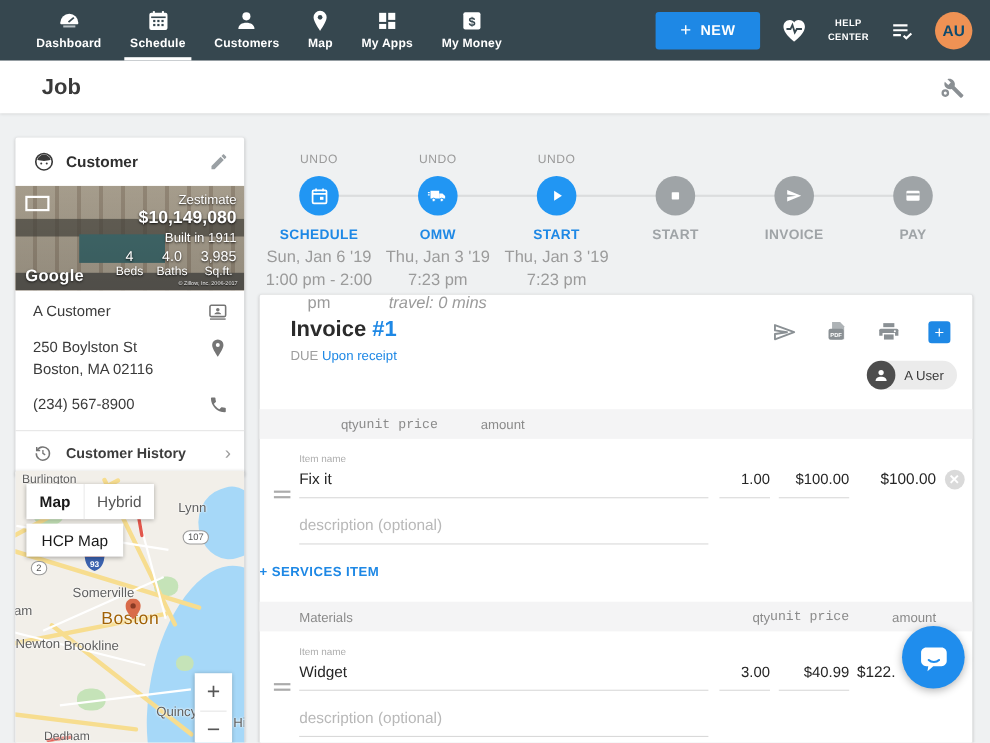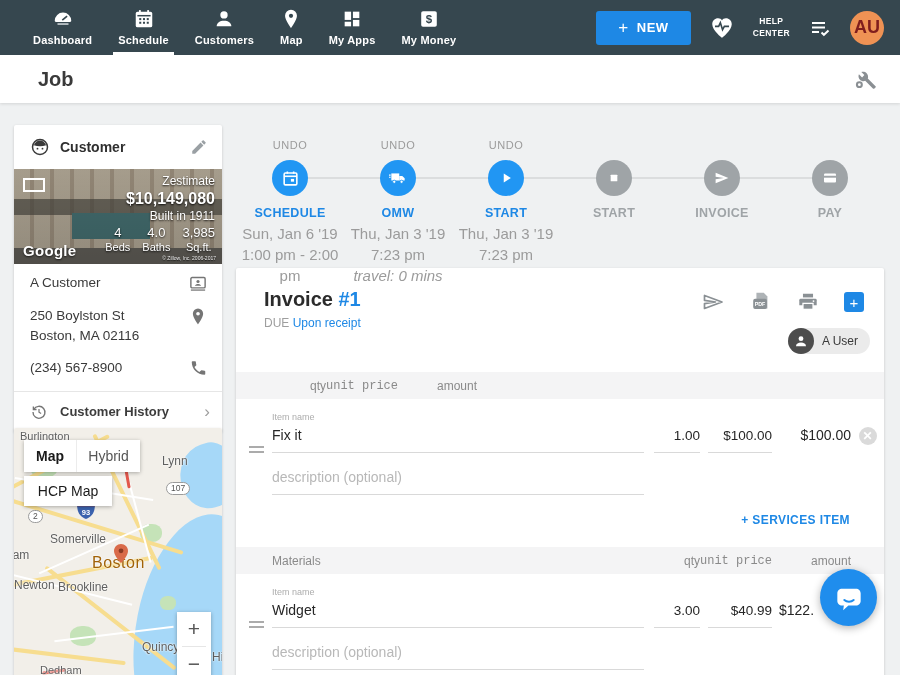--- a/index.html
+++ b/index.html
@@ -9,21 +9,21 @@
   
   .topnav { position:absolute; top:0; left:0; width:900px; height:55px; background:#36474F; display:flex; align-items:stretch; z-index:30; }
   .nav-left { display:flex; padding-left:20px; }
   .nav-item { position:relative; display:flex; flex-direction:column; align-items:center; justify-content:center; gap:4px; padding:6px 13px 8px; cursor:pointer; }
   .nav-item span { color:#fff; font-size:11px; font-weight:bold; letter-spacing:.2px; }
   .nav-item.active::after { content:''; position:absolute; left:8px; right:8px; bottom:0; height:3px; background:#fff; }
   .nav-right { margin-left:auto; display:flex; align-items:center; gap:18px; padding-right:16px; }
   .new-btn { display:flex; align-items:center; gap:8px; background:#1E88E5; color:#fff; border:none; border-radius:3px; height:34px; padding:0 22px; font-weight:bold; font-size:13px; letter-spacing:.5px; cursor:pointer; font-family:inherit; }
   .new-btn .plus { font-size:17px; font-weight:normal; }
   .help-center { color:#fff; font-size:8.5px; font-weight:bold; text-align:center; line-height:1.3; letter-spacing:.4px; cursor:pointer; }
-  .avatar { width:34px; height:34px; border-radius:50%; background:#EF9254; color:#7f1d1d; font-size:18px; font-weight:bold; display:flex; align-items:center; justify-content:center; cursor:pointer; }
+  .avatar { width:34px; height:34px; border-radius:50%; background:#EF9254; color:#0c4a6e; font-size:14px; font-weight:bold; display:flex; align-items:center; justify-content:center; cursor:pointer; }
 
   
   .jobbar { position:absolute; top:55px; left:0; width:900px; height:48px; background:#fff; box-shadow:0 1px 3px rgba(0,0,0,.12); display:flex; align-items:center; z-index:20; }
   .jobbar h1 { font-size:20px; font-weight:bold; color:#3A3A3A; margin-left:38px; }
   .jobbar .tools { margin-left:auto; margin-right:22px; cursor:pointer; }
 
   
   .card { background:#fff; border-radius:2px; box-shadow:0 1px 3px rgba(0,0,0,.18); }
 
   
@@ -127,21 +127,21 @@
   .name-in { width:372px; font-size:14px; color:#262626; padding:2px 0 9px; }
   .num-in { width:46px; margin-left:8px; font-size:13.5px; color:#262626; text-align:right; padding:2px 0 9px; }
   .unit-in { width:64px; }
   .amt { width:79px; text-align:right; font-size:14px; color:#262626; padding-bottom:10px; }
   .amt.left { text-align:left; padding-left:7px; }
   .x-col { width:33px; display:flex; justify-content:center; }
   .x-btn { width:18px; height:18px; border-radius:50%; background:#DADADA; color:#fff; font-size:12px; font-weight:bold; line-height:18px; text-align:center; cursor:pointer; margin-bottom:8px; }
   .desc-row { padding:14px 0 0 36px; }
   .desc-in { width:372px; font-size:14px; color:#262626; padding:2px 0 9px; }
   .desc-in::placeholder, .name-in::placeholder { color:#B8B8B8; opacity:1; }
-  .add-row { display:flex; justify-content:flex-end; padding:18px 34px 20px 0; }
+  .add-row { display:flex; padding:18px 34px 20px 0; }
   .add-link { font-size:12px; font-weight:bold; color:#1E88E5; letter-spacing:.4px; cursor:pointer; }
 
   
   .chat-fab { position:absolute; left:820px; top:569px; width:57px; height:57px; border-radius:50%; background:#1F8DED; box-shadow:0 2px 8px rgba(0,0,0,.3); display:flex; align-items:center; justify-content:center; cursor:pointer; z-index:40; }
 </style>
 </head>
 <body>
 
 <div class="topnav">
   <div class="nav-left">
@@ -336,21 +336,21 @@
 
     <div class="map-label" style="left:6px;top:2px;">Burlington</div>
     <div class="map-label" style="left:148px;top:26px;font-size:12px;">Lynn</div>
     <div class="pill" style="left:152px;top:54px;">107</div>
     <div class="pill" style="left:14px;top:82px;">2</div>
     <svg class="i93" style="left:62px;top:74px;" width="20" height="18" viewBox="0 0 20 18">
         <path d="M10 1C7 2.2 3.5 2.3 1 1.6 1 10.6 4 14.8 10 17c6-2.2 9-6.4 9-15.4-2.5.7-6 .6-9-.6z" fill="#3B62AE"></path>
         <path d="M10 1C7 2.2 3.5 2.3 1 1.6L1.1 4.2h17.8l.1-2.6c-2.5.7-6 .6-9-.6z" fill="#BE4A42"></path>
         <text x="10" y="13" font-size="7.5" fill="#fff" text-anchor="middle" font-weight="bold" font-family="Liberation Sans, sans-serif">93</text>
       </svg>
-    <div class="map-label" style="left:36px;top:104px;font-size:12px;">Somerville</div>
+    <div class="map-label" style="left:52px;top:104px;font-size:12px;">Somerville</div>
     <div class="map-label" style="left:-8px;top:120px;font-size:12px;">ham</div>
     <div class="map-label big" style="left:78px;top:126px;">Boston</div>
     <svg class="map-pin" style="left:100px;top:116px;" width="14" height="19" viewBox="0 0 14 19">
         <path d="M7 0C3.1 0 0 3.1 0 6.9 0 12 7 19 7 19s7-7 7-12.1C14 3.1 10.9 0 7 0z" fill="#D96B4A"></path>
         <circle cx="7" cy="6.8" r="2.4" fill="#8A3A24"></circle>
       </svg>
     <div class="map-label" style="left:0px;top:150px;font-size:12px;">Newton</div>
     <div class="map-label" style="left:44px;top:152px;font-size:12px;">Brookline</div>
     <div class="map-label" style="left:128px;top:212px;font-size:12px;">Quincy</div>
     <div class="map-label" style="left:26px;top:236px;">Dedham</div>

